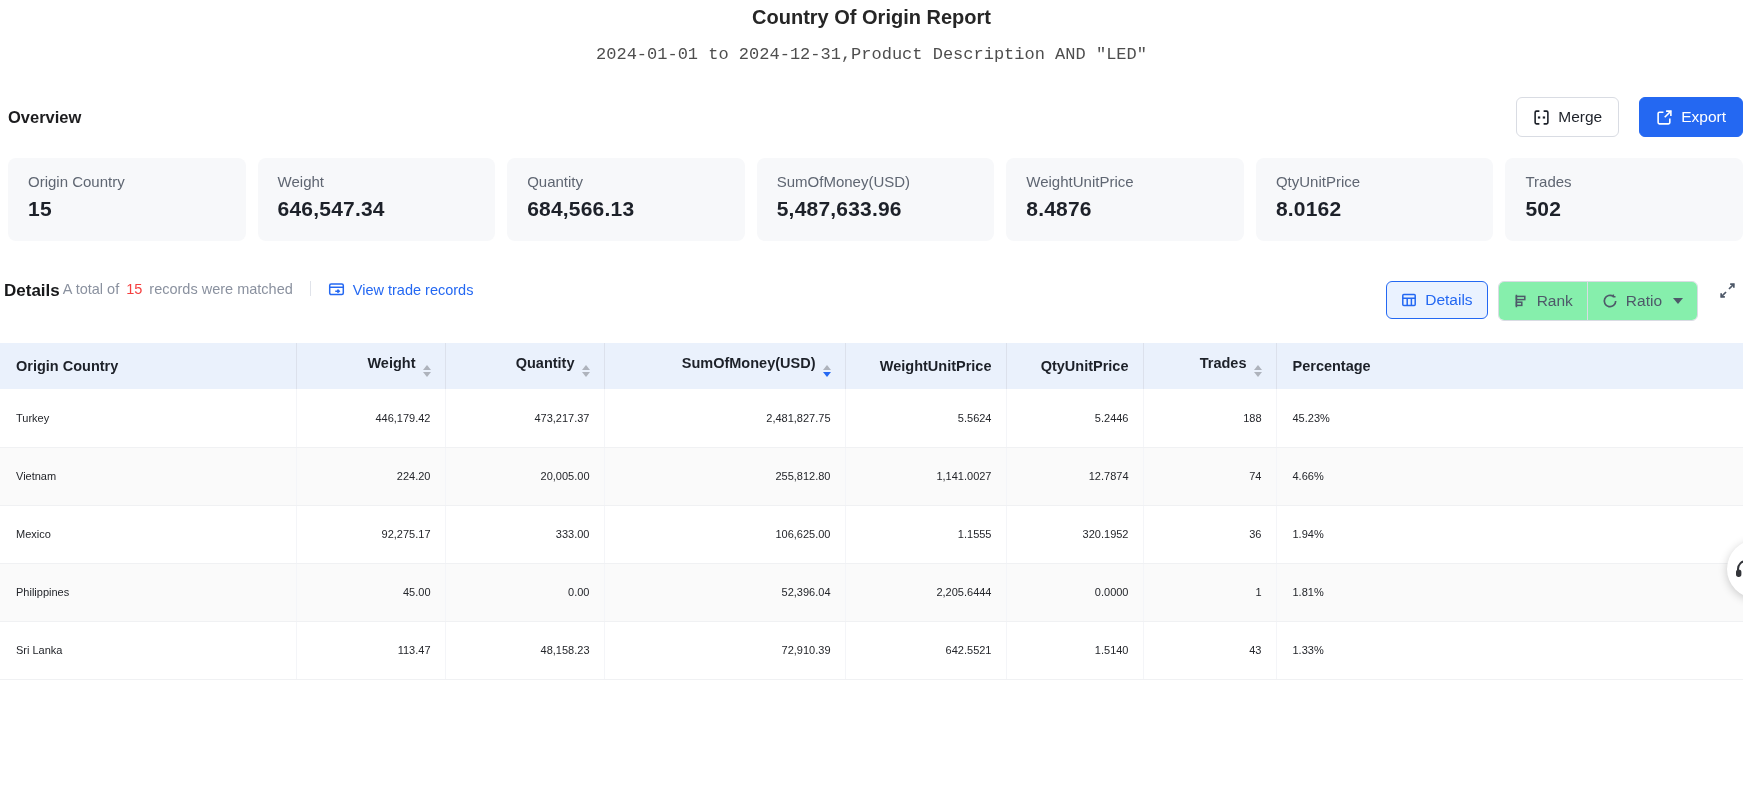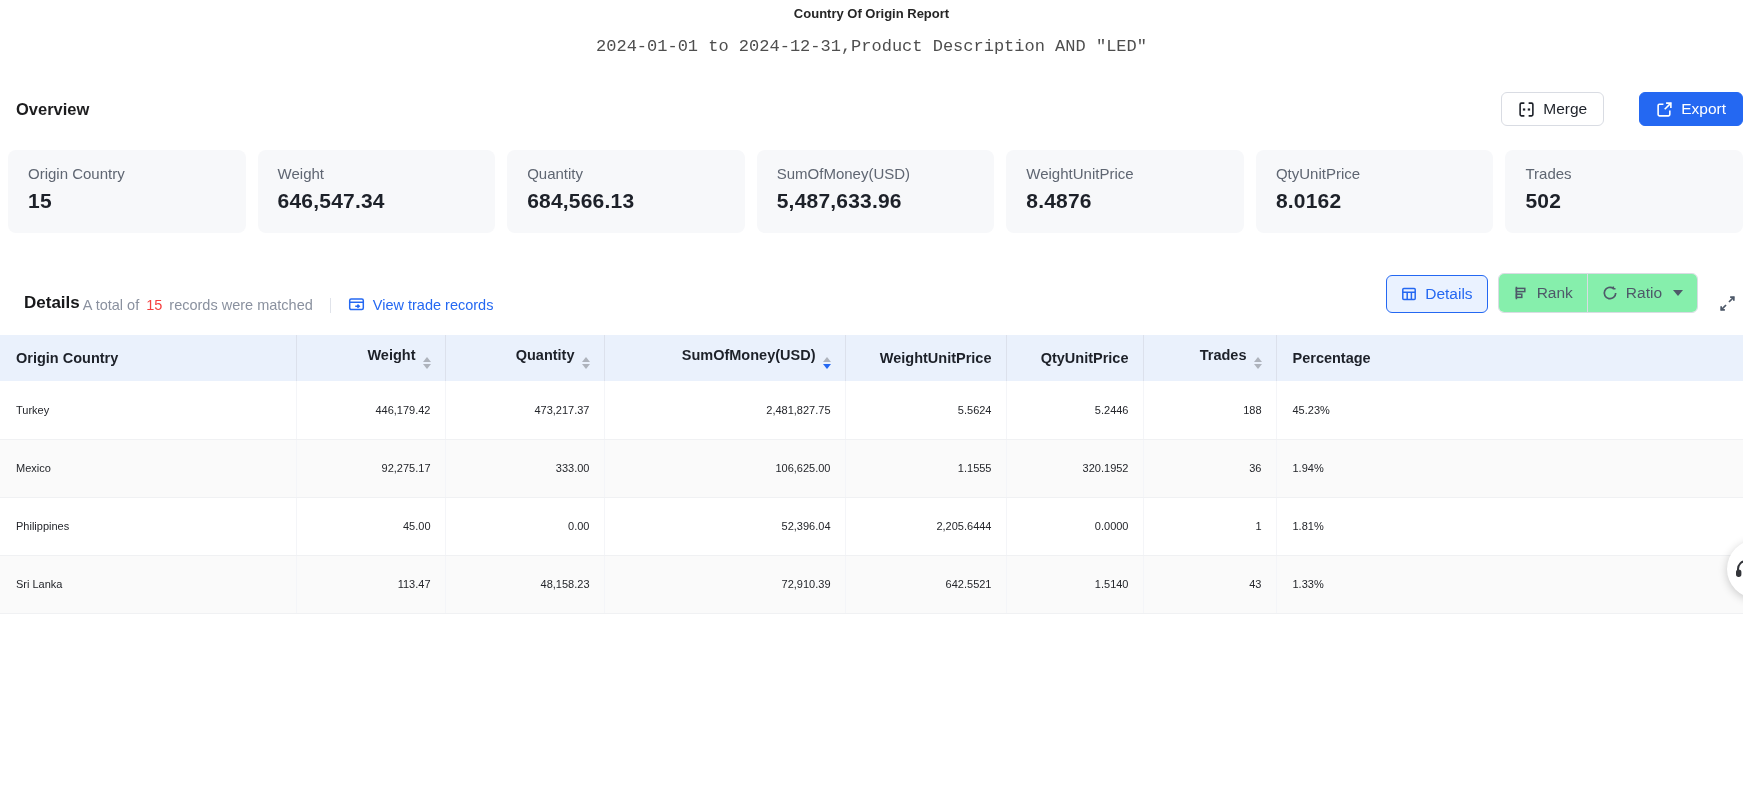--- a/index.html
+++ b/index.html
@@ -1,40 +1,40 @@
 <!DOCTYPE html>
 <html style="--accent: #2468F2; --accent-bg: #EAF2FF; --red: #F53F3F; --thead-bg: #EAF1FC; --card-bg: #F7F8FA; --row-alt: #FAFAFA;"><head>
 <meta charset="utf-8">
 <style>
   * { margin:0; padding:0; box-sizing:border-box; }
   html,body { width:1743px; height:785px; overflow:hidden; background:#fff;
     font-family:"Liberation Sans","DejaVu Sans",sans-serif; color:#1d2129; }
   .page { position:relative; width:1743px; height:785px; }
 
   
-  .report-title { margin-top:6px; text-align:center; font-size:13px; font-weight:600; color:#262626; }
+  .report-title { margin-top:6px; text-align:center; font-size:20px; font-weight:600; color:#262626; }
   .report-subtitle { margin-top:16px; text-align:center; font-size:17px; font-weight:400; color:#4e4e4e;font-family:Liberation Mono, monospace; }
 
   
-  .topbar { display:flex; align-items:center; margin-top:34px; padding-left:16px; height:38px;gap:15px; }
+  .topbar { display:flex; align-items:center; margin-top:34px; padding-left:8px; height:38px; }
   .overview-title { font-size:16.5px; font-weight:700; color:#1d1d1f; }
   .spacer { flex:1; }
-  .btn { display:inline-flex; align-items:center; gap:8px; height:34px; padding:0 16px;
+  .btn { display:inline-flex; align-items:center; gap:8px; height:40px; padding:0 16px;
     border-radius:6px; font-size:15.5px; cursor:pointer; }
   .btn-merge { background:#fff; border:1px solid #d9dce3; color:#1d2129; }
   .btn-export { background:var(--accent); border:1px solid var(--accent); color:#fff; margin-left:20px;justify-content:center; }
 
   
   .cards { display:flex; gap:12px; margin-top:22px; padding-left:8px; }
   .card { flex:1 1 236px; height:83px; background:var(--card-bg); border-radius:8px; padding:15px 20px; }
   .card-label { font-size:15px; color:#5f6672; }
   .card-value { margin-top:7px; font-size:21px; font-weight:700; color:#1d2129; letter-spacing:.2px; }
 
   
-  .details-bar { display:flex; align-items:flex-end; margin-top:40px; padding:0 6px 0 24px; height:40px; }
+  .details-bar { display:flex; align-items:flex-start; margin-top:40px; padding:0 6px 0 4px; height:40px; }
   .details-title { font-size:17px; font-weight:700; color:#17181a; }
   .summary { margin-left:3px; font-size:14.5px; color:#8a919f; display:flex; align-items:center; }
   .count { color:var(--red); padding:0 7px; }
   .vdiv { width:1px; height:15px; background:#e0e3ea; margin:0 17px; }
   .link { display:inline-flex; align-items:center; gap:8px; color:var(--accent); font-size:14.5px; cursor:pointer; }
 
   .tabbtn { display:inline-flex; align-items:center; gap:8px; height:38px; padding:0 14px;
     font-size:15.5px; cursor:pointer; background:#86efac; color:#4e5969; }
   .tab-details { color:var(--accent); background:var(--accent-bg); border:1px solid var(--accent); border-radius:6px; }
   .tab-group { display:flex; border:1px solid #d9dce3; border-radius:6px; margin-left:10px; overflow:hidden; }
@@ -232,20 +232,30 @@
           <td class="al-left">Turkey</td>
           <td class="al-right">446,179.42</td>
           <td class="al-right">473,217.37</td>
           <td class="al-right">2,481,827.75</td>
           <td class="al-right">5.5624</td>
           <td class="al-right">5.2446</td>
           <td class="al-right">188</td>
           <td class="al-left">45.23%</td>
         </tr>
         <tr>
+          <td class="al-left">Vietnam</td>
+          <td class="al-right">224.20</td>
+          <td class="al-right">20,005.00</td>
+          <td class="al-right">255,812.80</td>
+          <td class="al-right">1,141.0027</td>
+          <td class="al-right">12.7874</td>
+          <td class="al-right">74</td>
+          <td class="al-left">4.66%</td>
+        </tr>
+        <tr>
           <td class="al-left">Mexico</td>
           <td class="al-right">92,275.17</td>
           <td class="al-right">333.00</td>
           <td class="al-right">106,625.00</td>
           <td class="al-right">1.1555</td>
           <td class="al-right">320.1952</td>
           <td class="al-right">36</td>
           <td class="al-left">1.94%</td>
         </tr>
         <tr>

